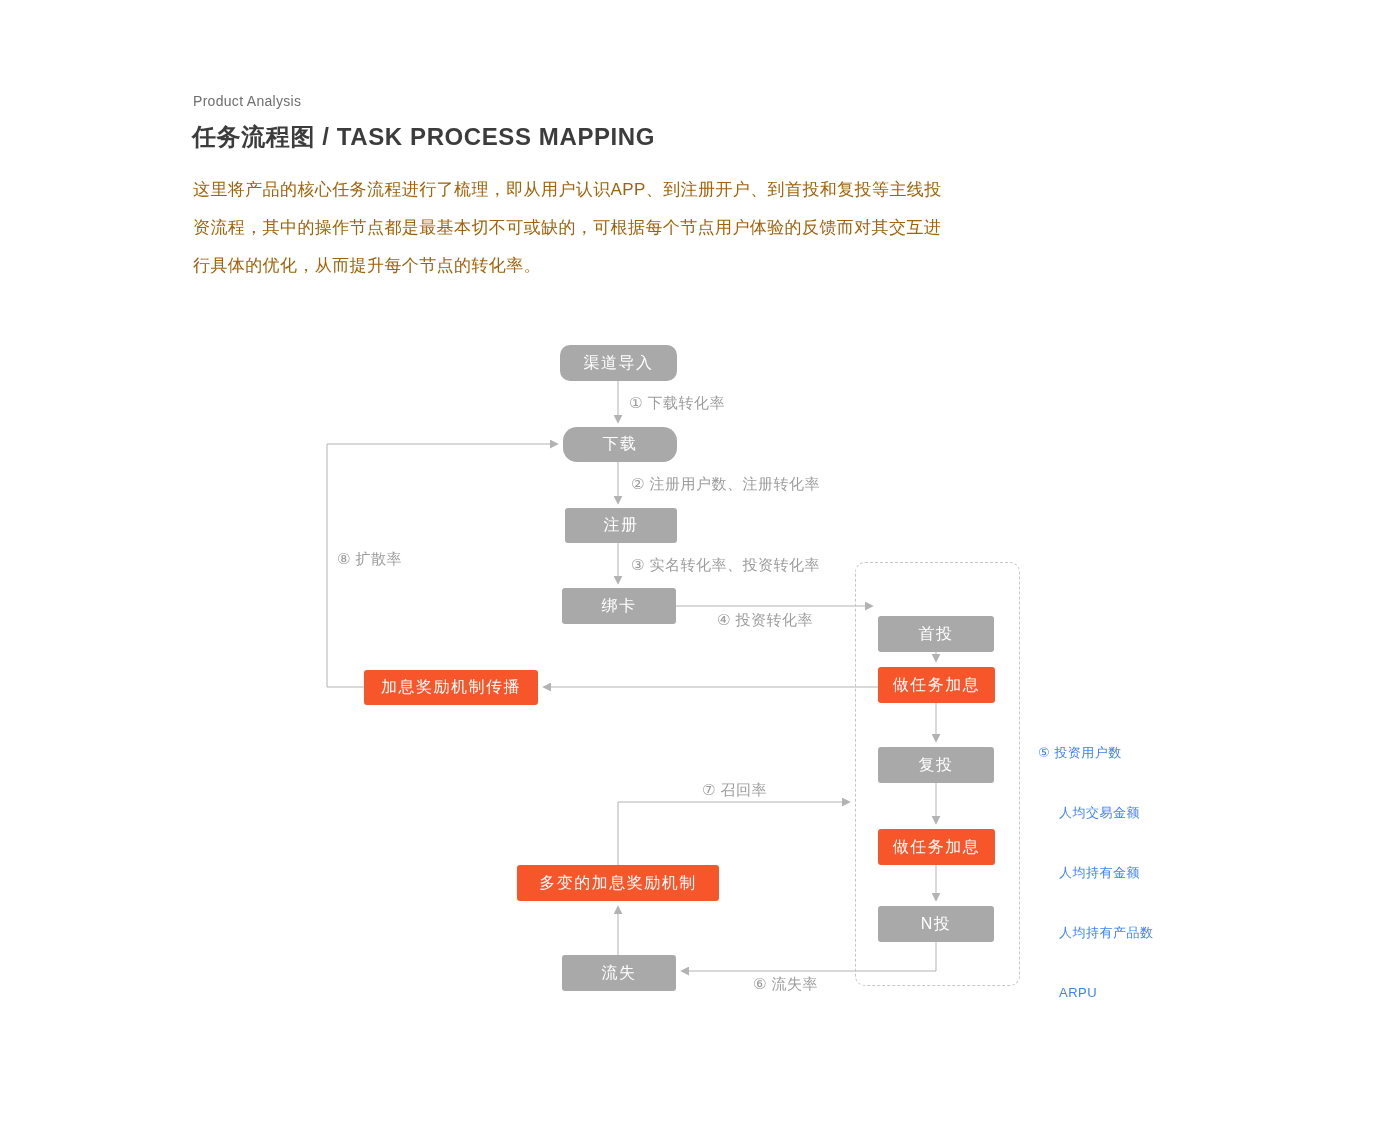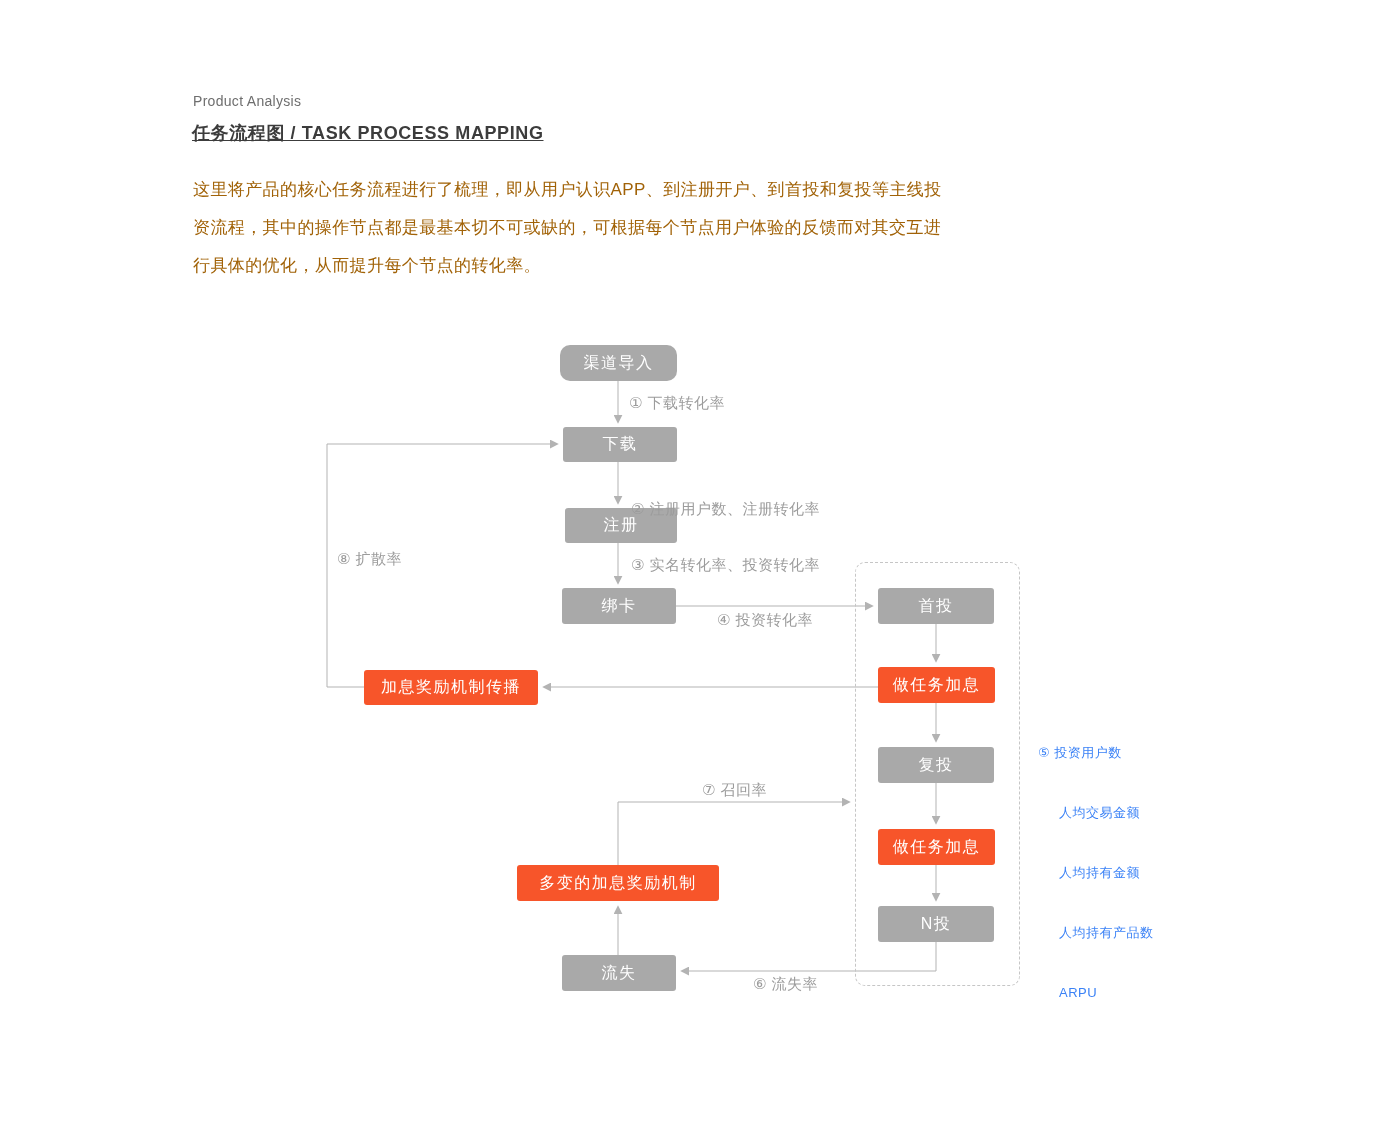--- a/index.html
+++ b/index.html
@@ -1,21 +1,21 @@
 <!DOCTYPE html>
 <html><head>
 <meta charset="utf-8">
 <style>
   * { margin:0; padding:0; box-sizing:border-box; }
   html,body { background:#ffffff; }
   body { font-family:"Liberation Sans","DejaVu Sans",sans-serif; }
   .canvas { position:relative; width:1288px; height:1127px; background:#ffffff; overflow:hidden;padding-left:15px; }
 
   .eyebrow { position:absolute; left:193px; top:93px; font-size:14px; color:#6e6e6e; letter-spacing:0.3px; }
-  .title   { position:absolute; left:192px; top:121px; font-size:18px; font-weight:600; color:#3c3c3c; letter-spacing:0.6px;text-decoration:underline; }
+  .title   { position:absolute; left:192px; top:121px; font-size:24px; font-weight:600; color:#3c3c3c; letter-spacing:0.6px; }
   .desc    { position:absolute; left:193px; top:171px; font-size:17px; color:#a16207; line-height:38px; letter-spacing:0.4px; }
 
   svg.connectors { position:absolute; left:0; top:0; }
 
   .group-dashed { position:absolute; left:855px; top:562px; width:165px; height:424px;
                   border:1px dashed #c6c6c6; border-radius:10px; background:transparent; }
 
   .node { position:absolute; display:flex; align-items:center; justify-content:center;
           color:#ffffff; font-size:16px; letter-spacing:1.5px; border-radius:3px; white-space:nowrap; }
   .gray   { background:#a9a9a9; }
@@ -55,34 +55,34 @@
     <path d="M878,687 L544,687" stroke="#b3b3b3" stroke-width="1" marker-end="url(#arr)"></path>
     <path d="M364,687 L327,687 L327,444 L557,444" stroke="#b3b3b3" stroke-width="1" marker-end="url(#arr)"></path>
     <path d="M936,942 L936,971 L682,971" stroke="#b3b3b3" stroke-width="1" marker-end="url(#arr)"></path>
     <path d="M618,955 L618,907" stroke="#b3b3b3" stroke-width="1" marker-end="url(#arr)"></path>
     <path d="M618,865 L618,802 L849,802" stroke="#b3b3b3" stroke-width="1" marker-end="url(#arr)"></path>
   </svg>
 
   <div class="group-dashed"></div>
 
   <div class="node gray" style="left:560px; top:345px; width:117px; height:36px;border-radius:10px;">渠道导入</div>
-  <div class="node gray" style="left:563px; top:427px; width:114px; height:35px;">下载</div>
+  <div class="node gray" style="left:563px; top:427px; width:114px; height:35px;border-radius:14px;">下载</div>
   <div class="node gray" style="left:565px; top:508px; width:112px; height:35px;">注册</div>
   <div class="node gray" style="left:562px; top:588px; width:114px; height:36px;text-align:right;">绑卡</div>
-  <div class="node gray" style="left:878px; top:588px; width:116px; height:36px;font-family:Liberation Serif, serif;">首投</div>
+  <div class="node gray" style="left:878px; top:616px; width:116px; height:36px;font-family:Liberation Serif, serif;">首投</div>
   <div class="node orange" style="left:878px; top:667px; width:117px; height:36px;">做任务加息</div>
   <div class="node gray" style="left:878px; top:747px; width:116px; height:36px;">复投</div>
   <div class="node orange" style="left:878px; top:829px; width:117px; height:36px;">做任务加息</div>
   <div class="node gray" style="left:878px; top:906px; width:116px; height:36px;">N投</div>
   <div class="node orange" style="left:364px; top:670px; width:174px; height:35px;">加息奖励机制传播</div>
   <div class="node orange" style="left:517px; top:865px; width:202px; height:36px;">多变的加息奖励机制</div>
   <div class="node gray" style="left:562px; top:955px; width:114px; height:36px;">流失</div>
 
   <div class="elabel" style="left:629px; top:394px;">① 下载转化率</div>
-  <div class="elabel" style="left:631px; top:475px;margin-top:25px;">② 注册用户数、注册转化率</div>
+  <div class="elabel" style="left:631px; top:475px;">② 注册用户数、注册转化率</div>
   <div class="elabel" style="left:631px; top:556px;">③ 实名转化率、投资转化率</div>
   <div class="elabel" style="left:717px; top:611px;">④ 投资转化率</div>
   <div class="elabel" style="left:753px; top:975px;">⑥ 流失率</div>
   <div class="elabel" style="left:702px; top:781px;">⑦ 召回率</div>
   <div class="elabel" style="left:337px; top:550px;">⑧ 扩散率</div>
 
   <div class="metrics">
     <div>⑤ 投资用户数</div>
     <div class="indent">人均交易金额</div>
     <div class="indent">人均持有金额</div>

